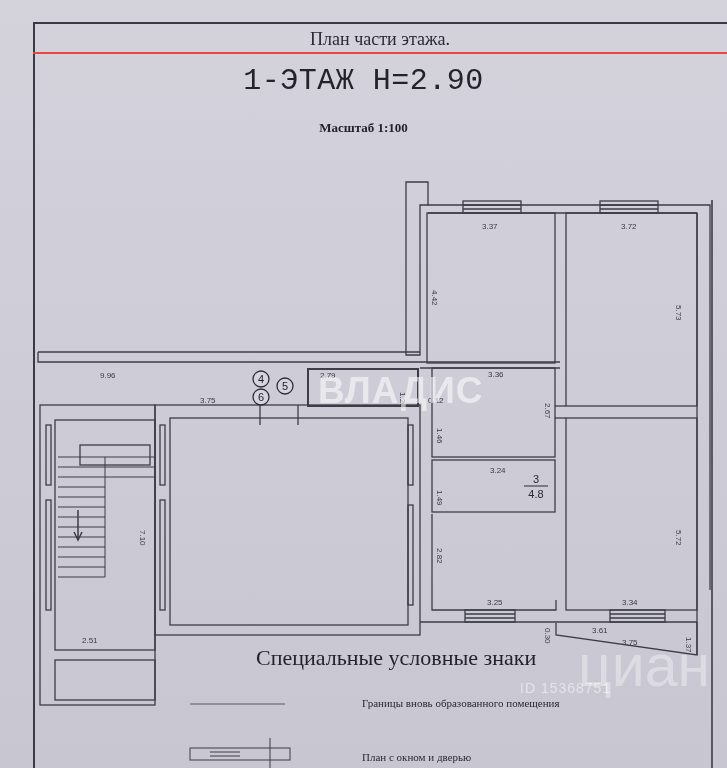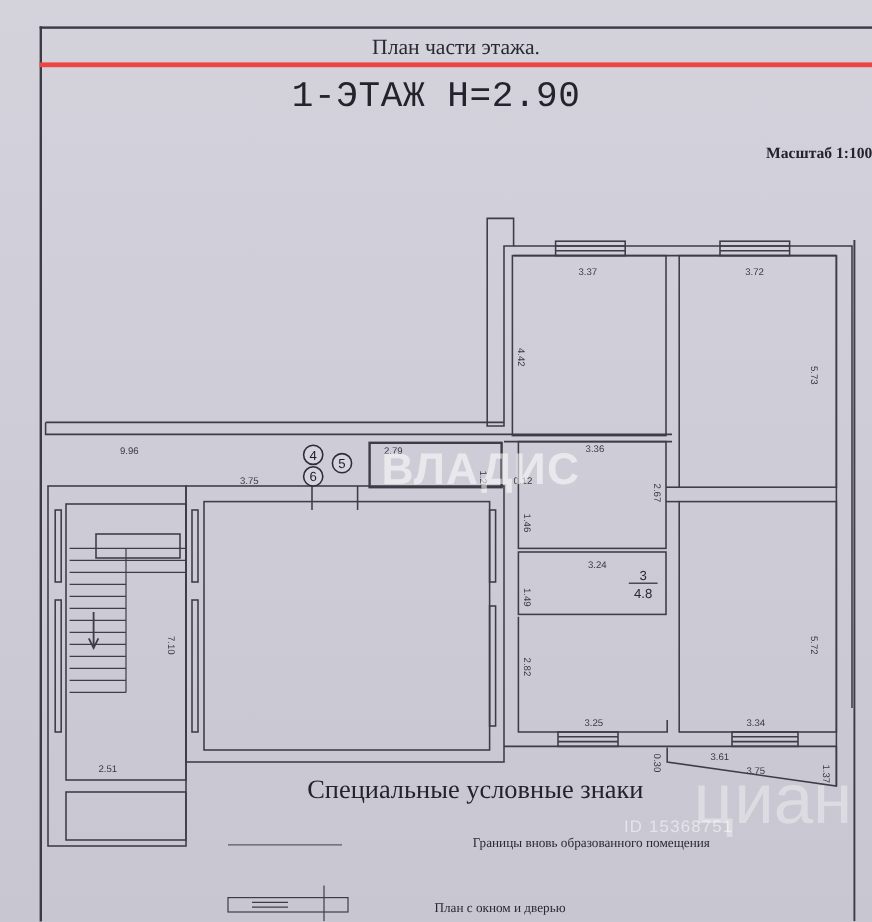--- a/index.html
+++ b/index.html
@@ -12,32 +12,32 @@
   .sheet {
     position: absolute; left: 0; top: 0; width: 727px; height: 768px;
     background: linear-gradient(180deg, #d4d3dc 0%, #cfced8 40%, #c8c7d1 100%);
   }
   .frame {
     position: absolute; left: 33px; top: 22px; width: 692px; height: 760px;
     border-left: 2px solid #3b3a45; border-top: 2px solid #3b3a45; border-right: 2px solid #3b3a45;
   }
   .header-row {
     position: absolute; left: 33px; top: 24px; width: 694px; height: 28px;
-    border-bottom: 4px solid #ef4444;
+    border-bottom: 2px solid #ef4444;
   }
   .header-title {
     position: absolute; left: 0; right: 0; top: 5px; text-align: center;
     font-size: 18px; color: #2a2933;
   }
   .floor-title {
     position: absolute; left: 0; right: 0; top: 64px; text-align: center;
     font-size: 30px; color: #24232c; letter-spacing: 0.5px; font-family: Liberation Mono, monospace;
   }
   .scale {
-    position: absolute; left: 0; right: 0; top: 120px; text-align: right;
+    position: absolute; left: 0; right: 0; top: 120px; text-align: center;
     font-size: 13px; font-weight: bold; color: #24232c;
   }
   svg.plan { position: absolute; left: 0; top: 0; }
   .dim { font-family: "Liberation Sans", sans-serif; font-size: 8px; fill: #3a3944; }
   .legend-title {
     position: absolute; left: 256px; top: 645px; font-size: 22px; color: #24232c;
   }
   .legend-text {
     position: absolute; font-size: 11px; color: #2a2933;
   }
@@ -196,17 +196,17 @@
     <rect x="190" y="748" width="100" height="12"></rect>
     <line x1="210" y1="752" x2="240" y2="752"></line>
     <line x1="210" y1="756" x2="240" y2="756"></line>
     <line x1="270" y1="738" x2="270" y2="768"></line>
   </g>
 </svg>
 
 <div class="wm-vlad">ВЛАДИС</div>
 
 <div class="legend-title">Специальные условные знаки</div>
-<div class="legend-text" style="left:362px; top:697px;margin-left:32px;">Границы вновь образованного помещения</div>
+<div class="legend-text" style="left:362px; top:697px;">Границы вновь образованного помещения</div>
 <div class="legend-text" style="left:362px; top:751px;">План с окном и дверью</div>
 
 <div class="wm-cian">циан</div>
 <div class="wm-id">ID 15368751</div>
 
 </body></html>

